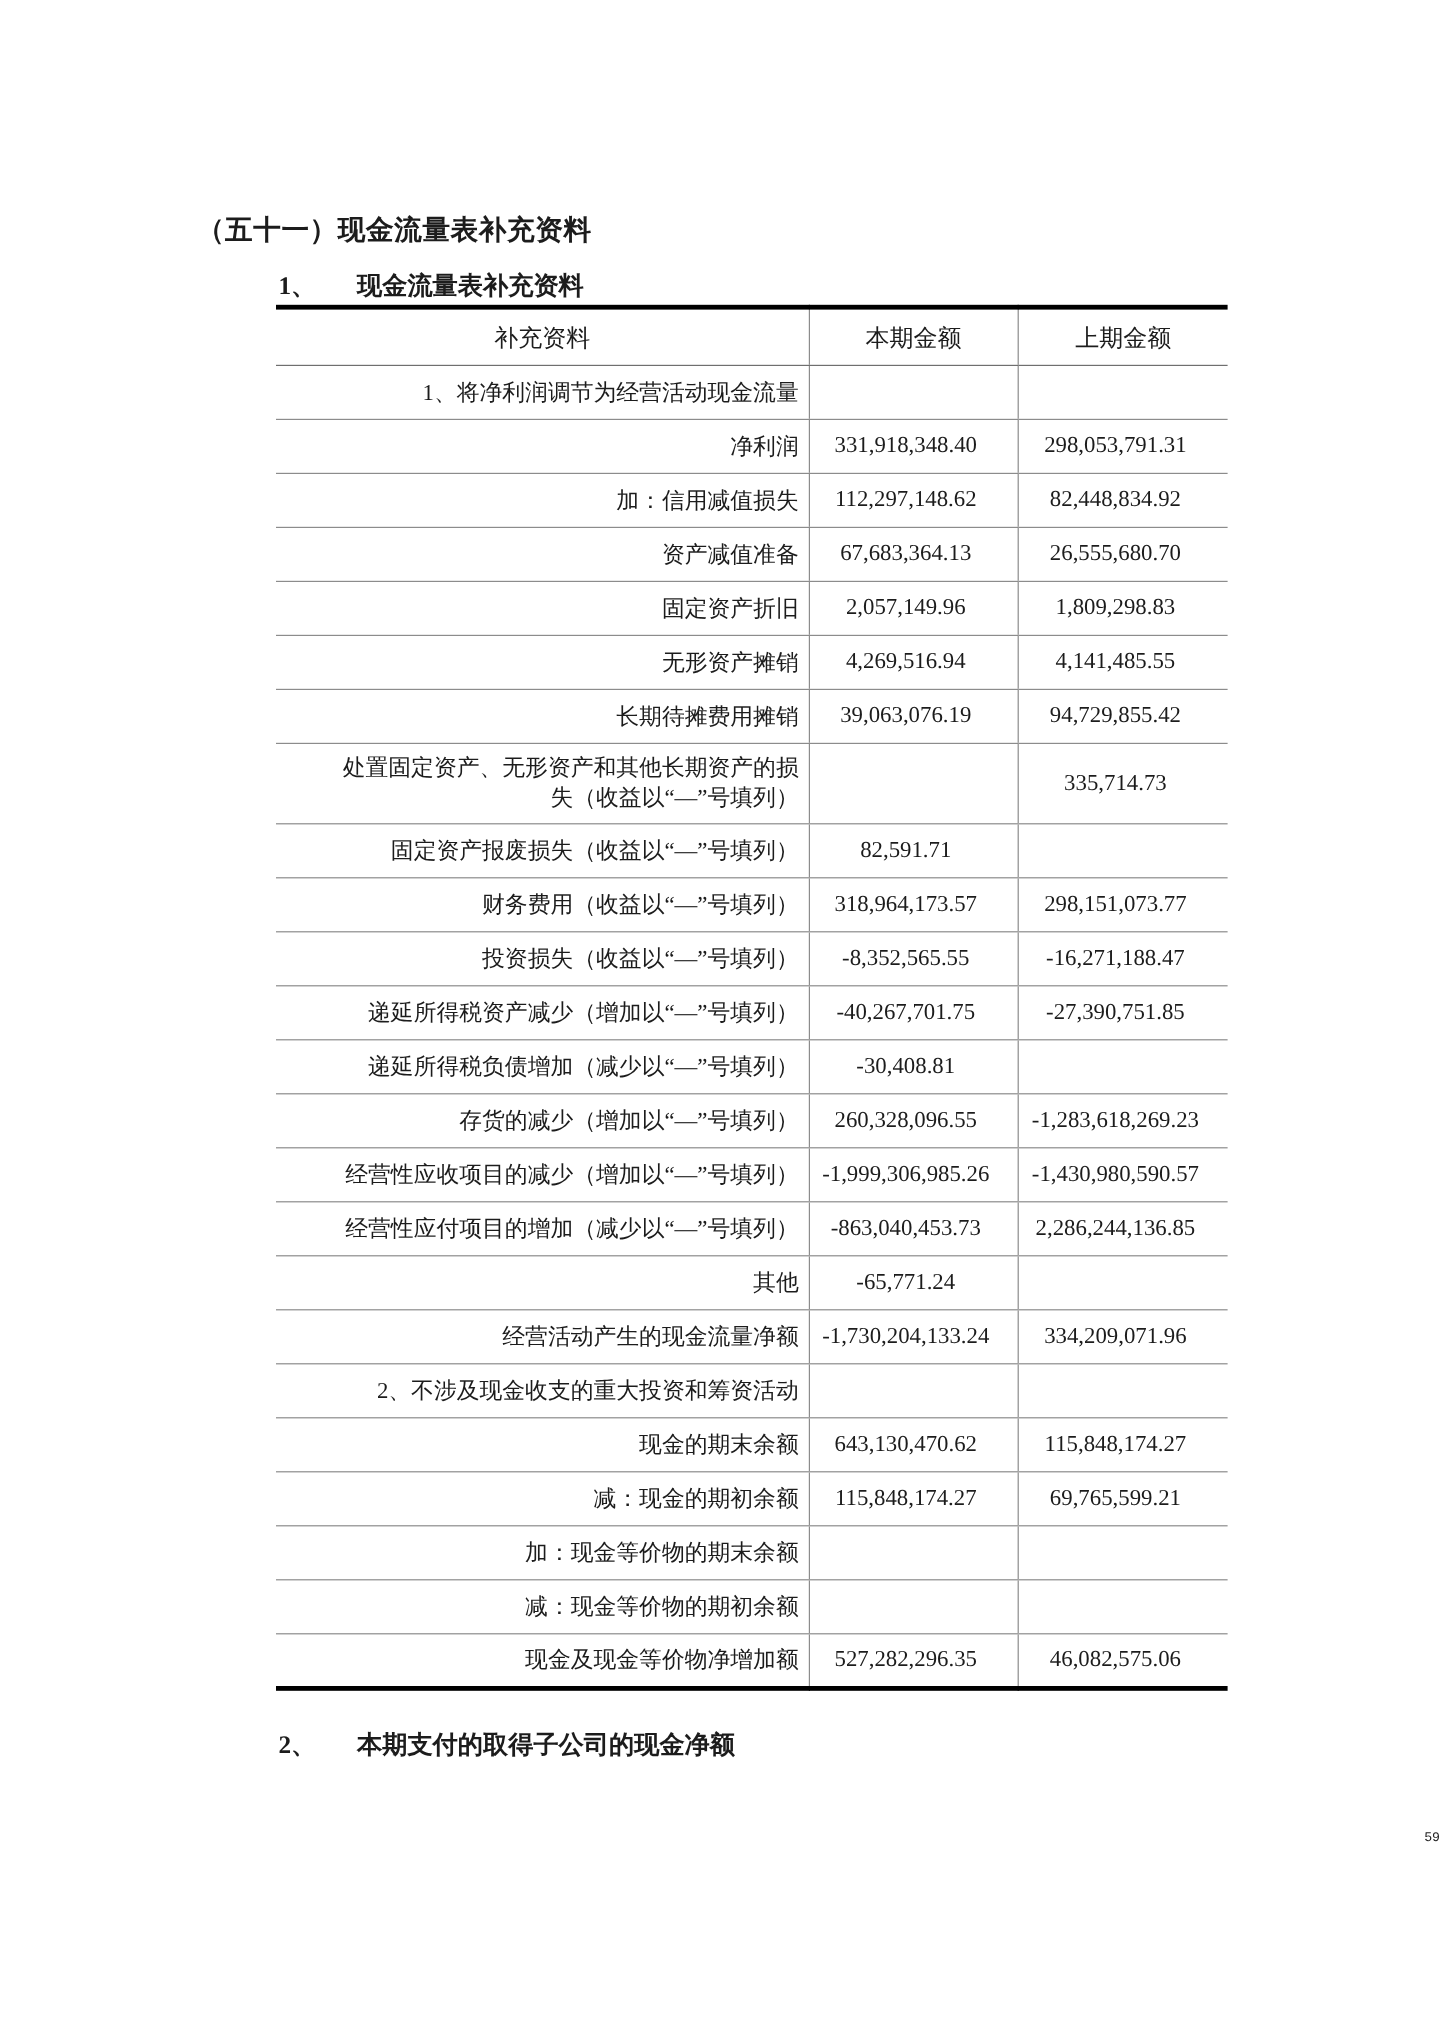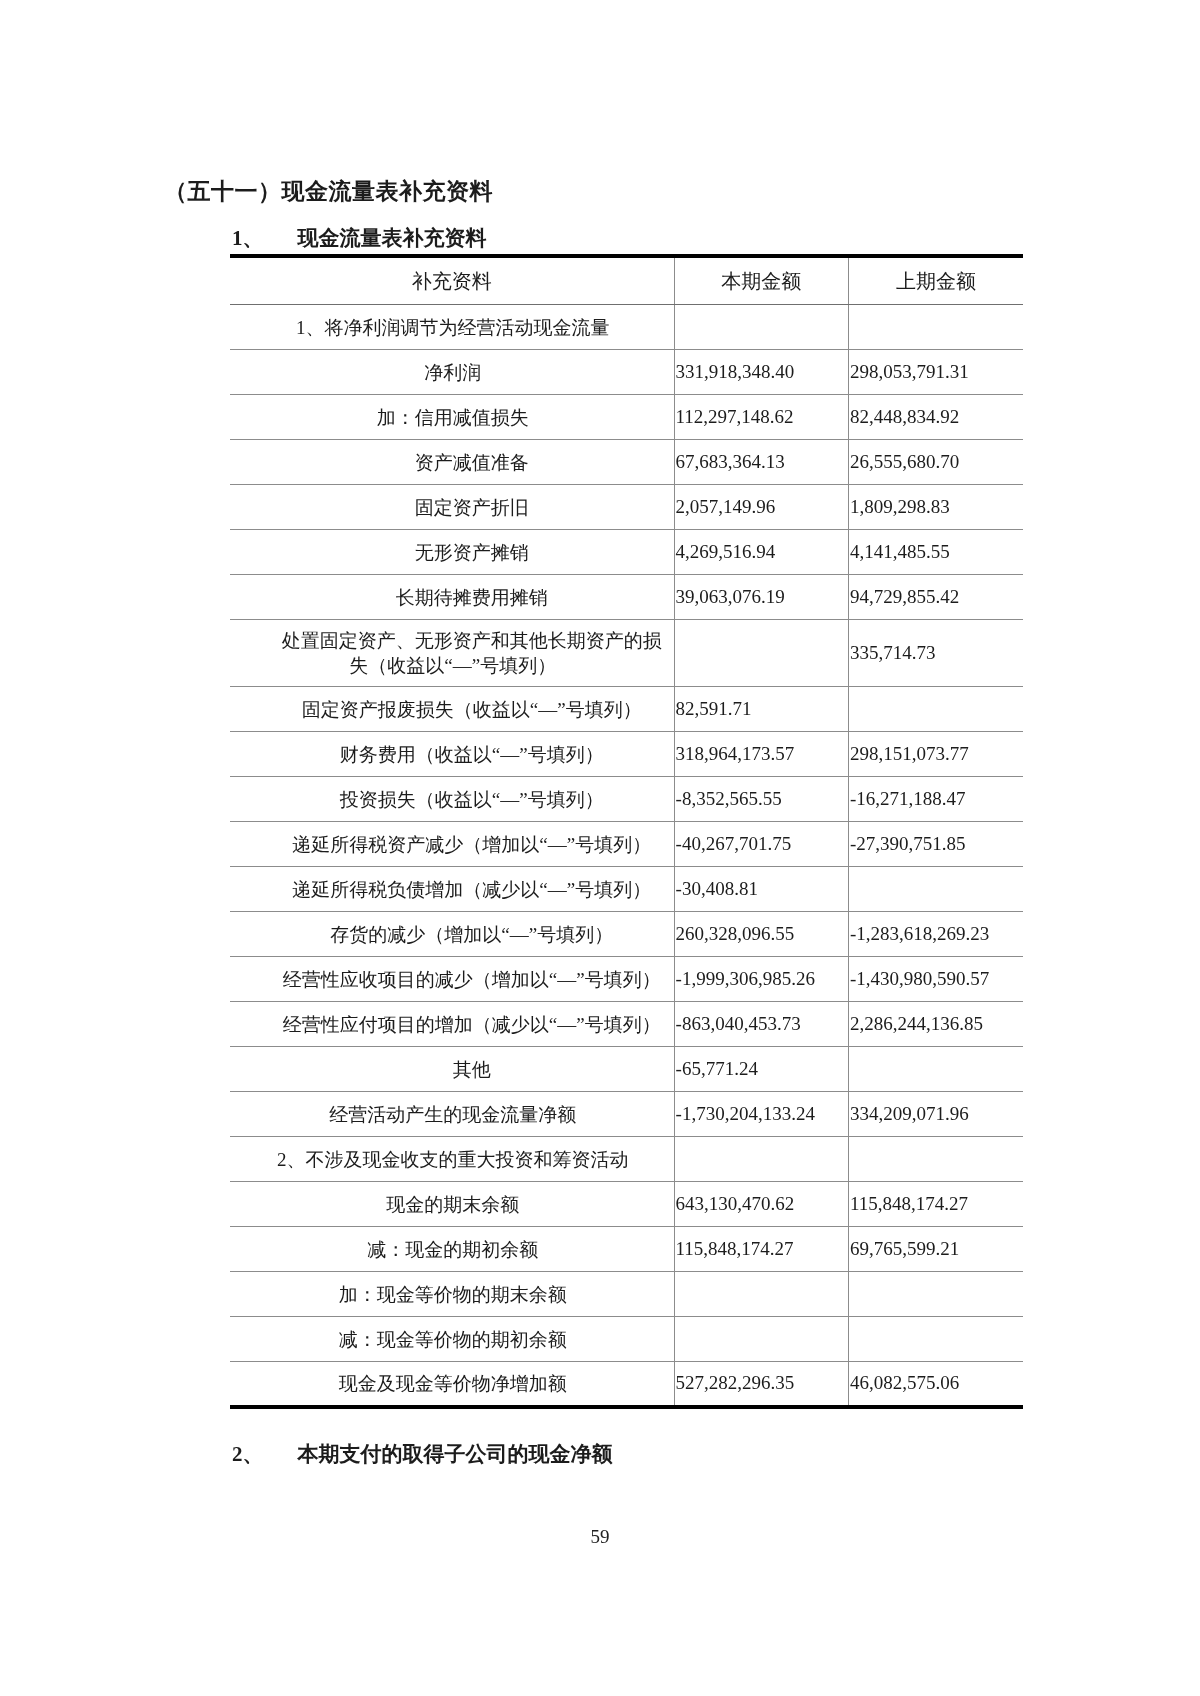--- a/index.html
+++ b/index.html
@@ -37,32 +37,32 @@
     border-bottom:1px solid #6f6f6f;
     font-size:20px;
   }
   table.supp tbody tr { height:45px; }
   table.supp td { border-bottom:1px solid #8c8c8c; vertical-align:middle; }
   table.supp tbody tr:last-child td { border-bottom:none;margin-top:28px; }
   .vline { border-left:1px solid #8c8c8c; }
   td.label {
     padding:8px 8px 8px 10px;
     line-height:25px;
-    text-align:center;
+    text-align:right;
   }
   td.label.indent { text-indent:38px; }
   td.num {
-    text-align:left; padding-right:14px;
+    text-align:center; padding-right:14px;
     white-space:nowrap;
   }
   .page-num {
     position:absolute; left:0; top:1526px; width:100%;
-    text-align:center;
-    font-family:Liberation Serif, serif;
-    font-size:19px; color:#222;
+    text-align:right;
+    font-family:Liberation Mono, monospace;
+    font-size:11px; color:#222;
   }
 </style>
 </head>
 <body>
 
 <div class="doc-title">（五十一）现金流量表补充资料</div>
 
 <div class="sec-heading sec1">
   <span class="sec-num">1、</span><span>现金流量表补充资料</span>
 </div>

